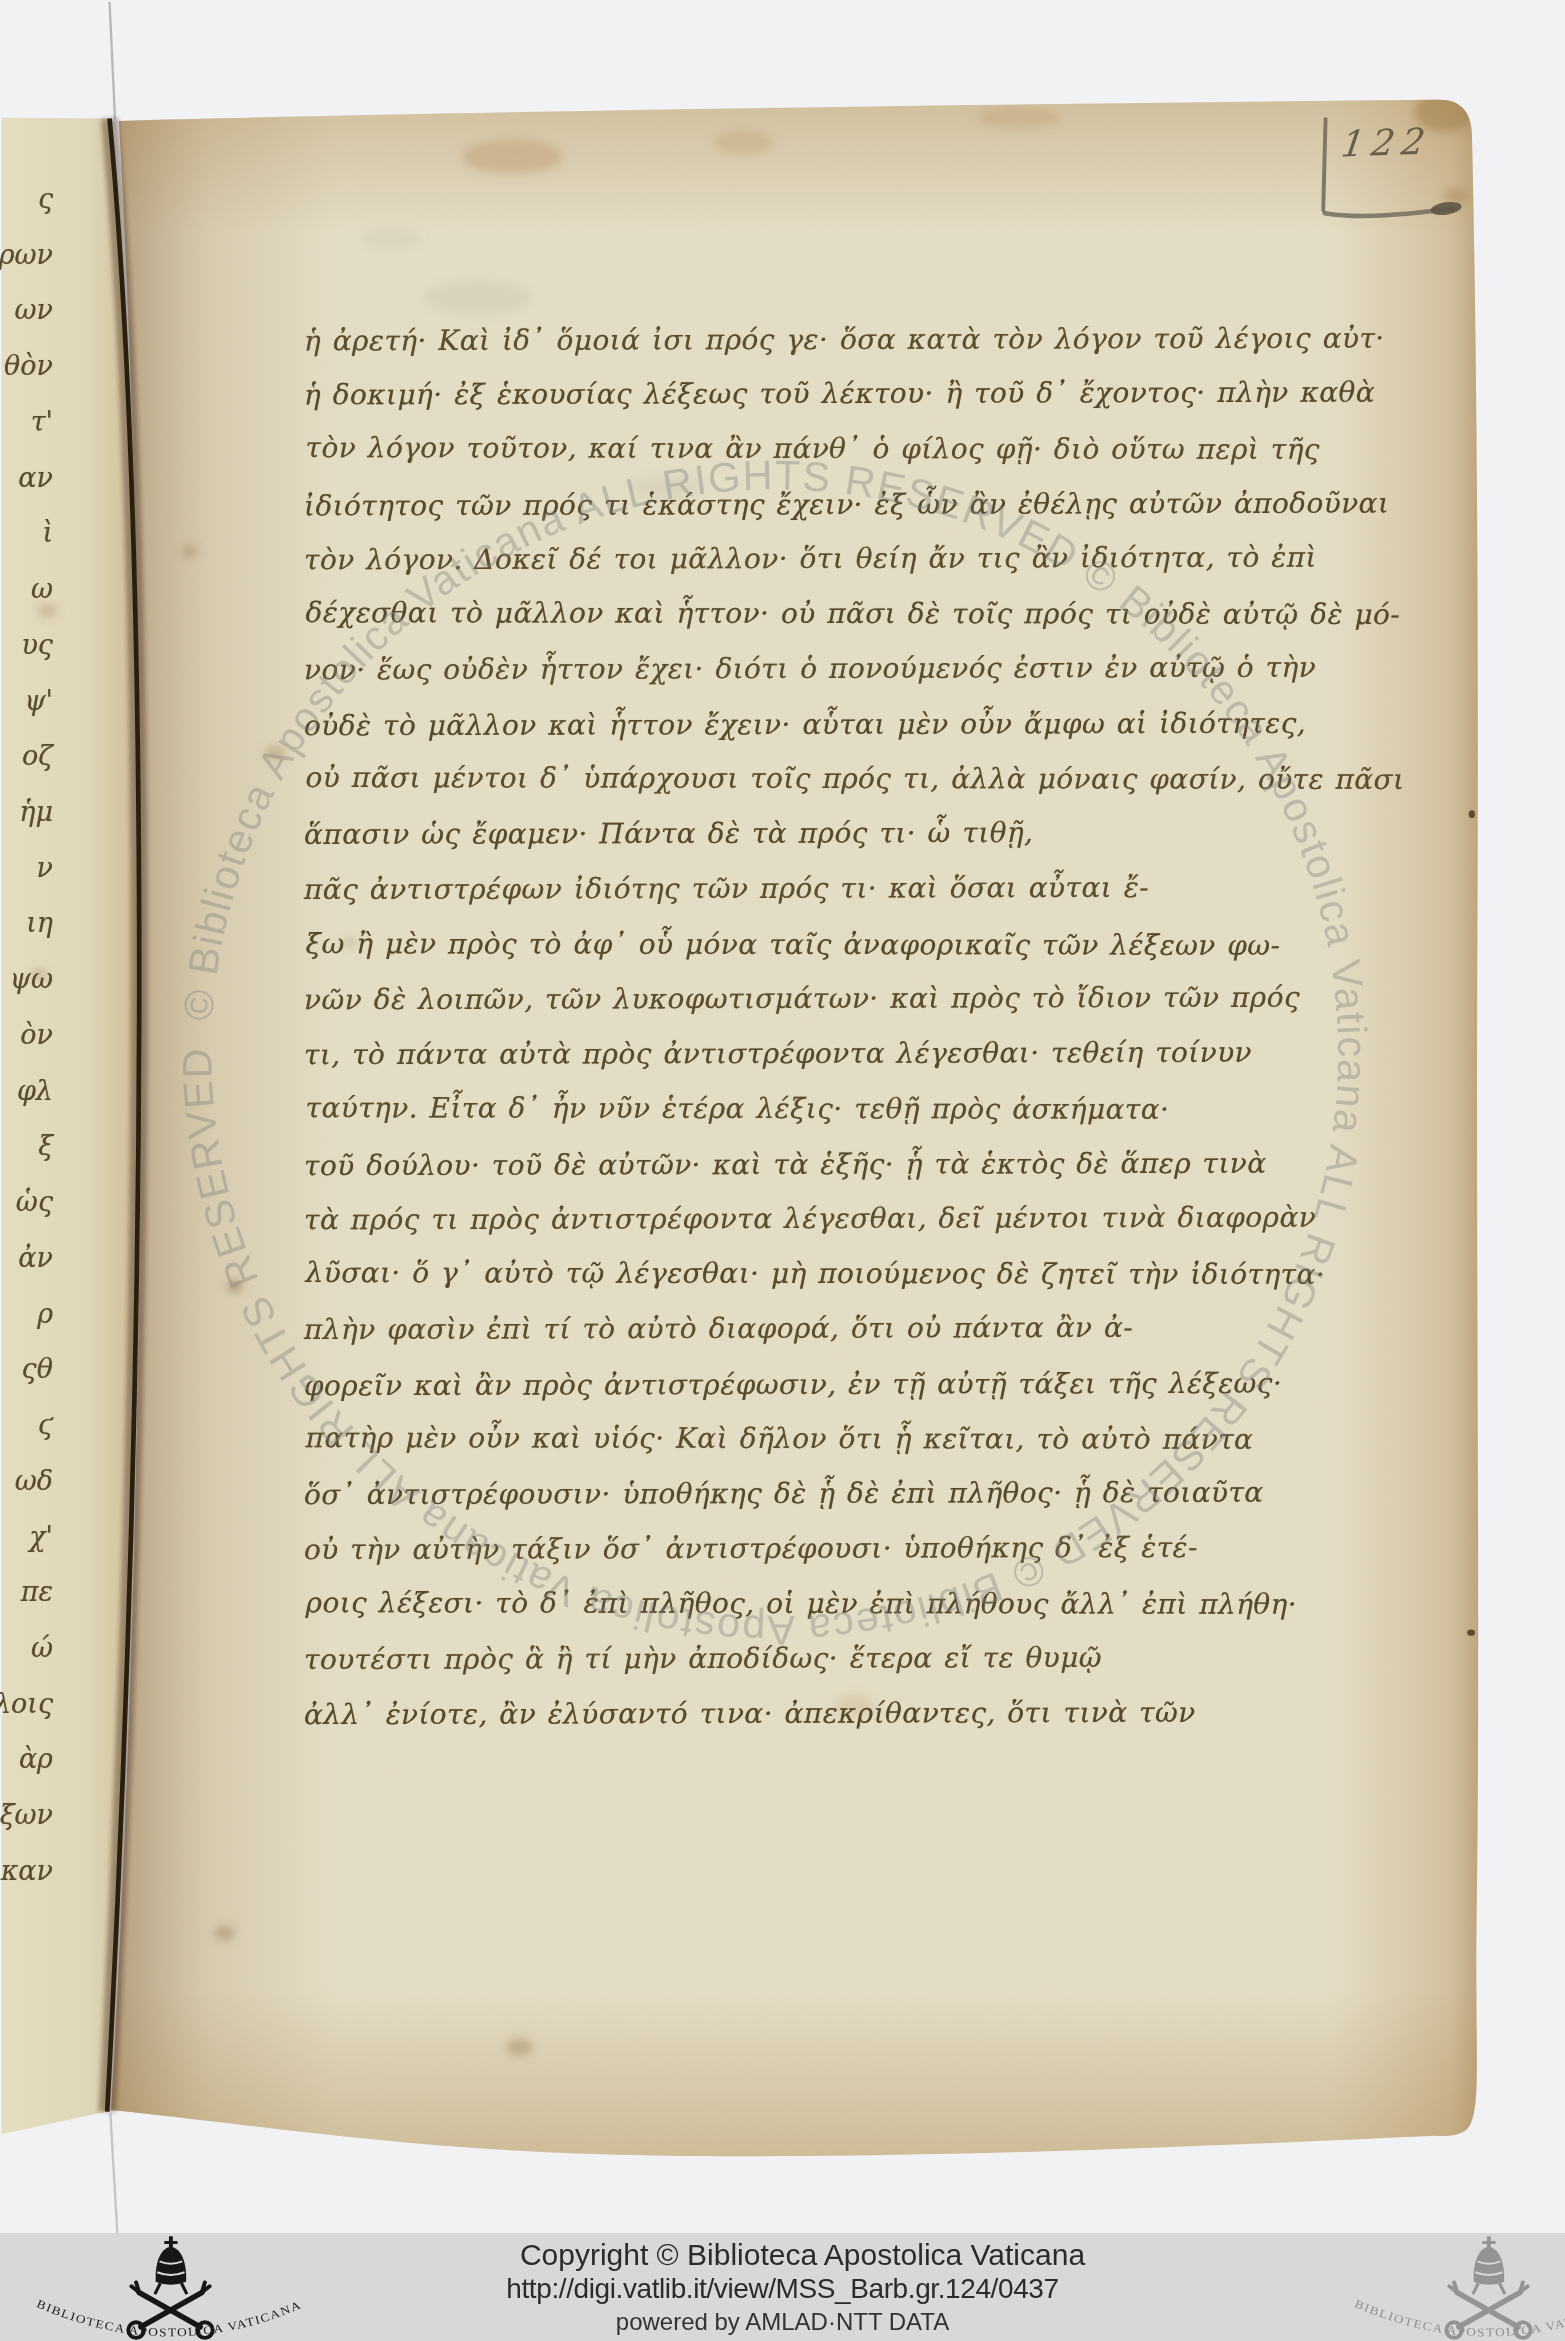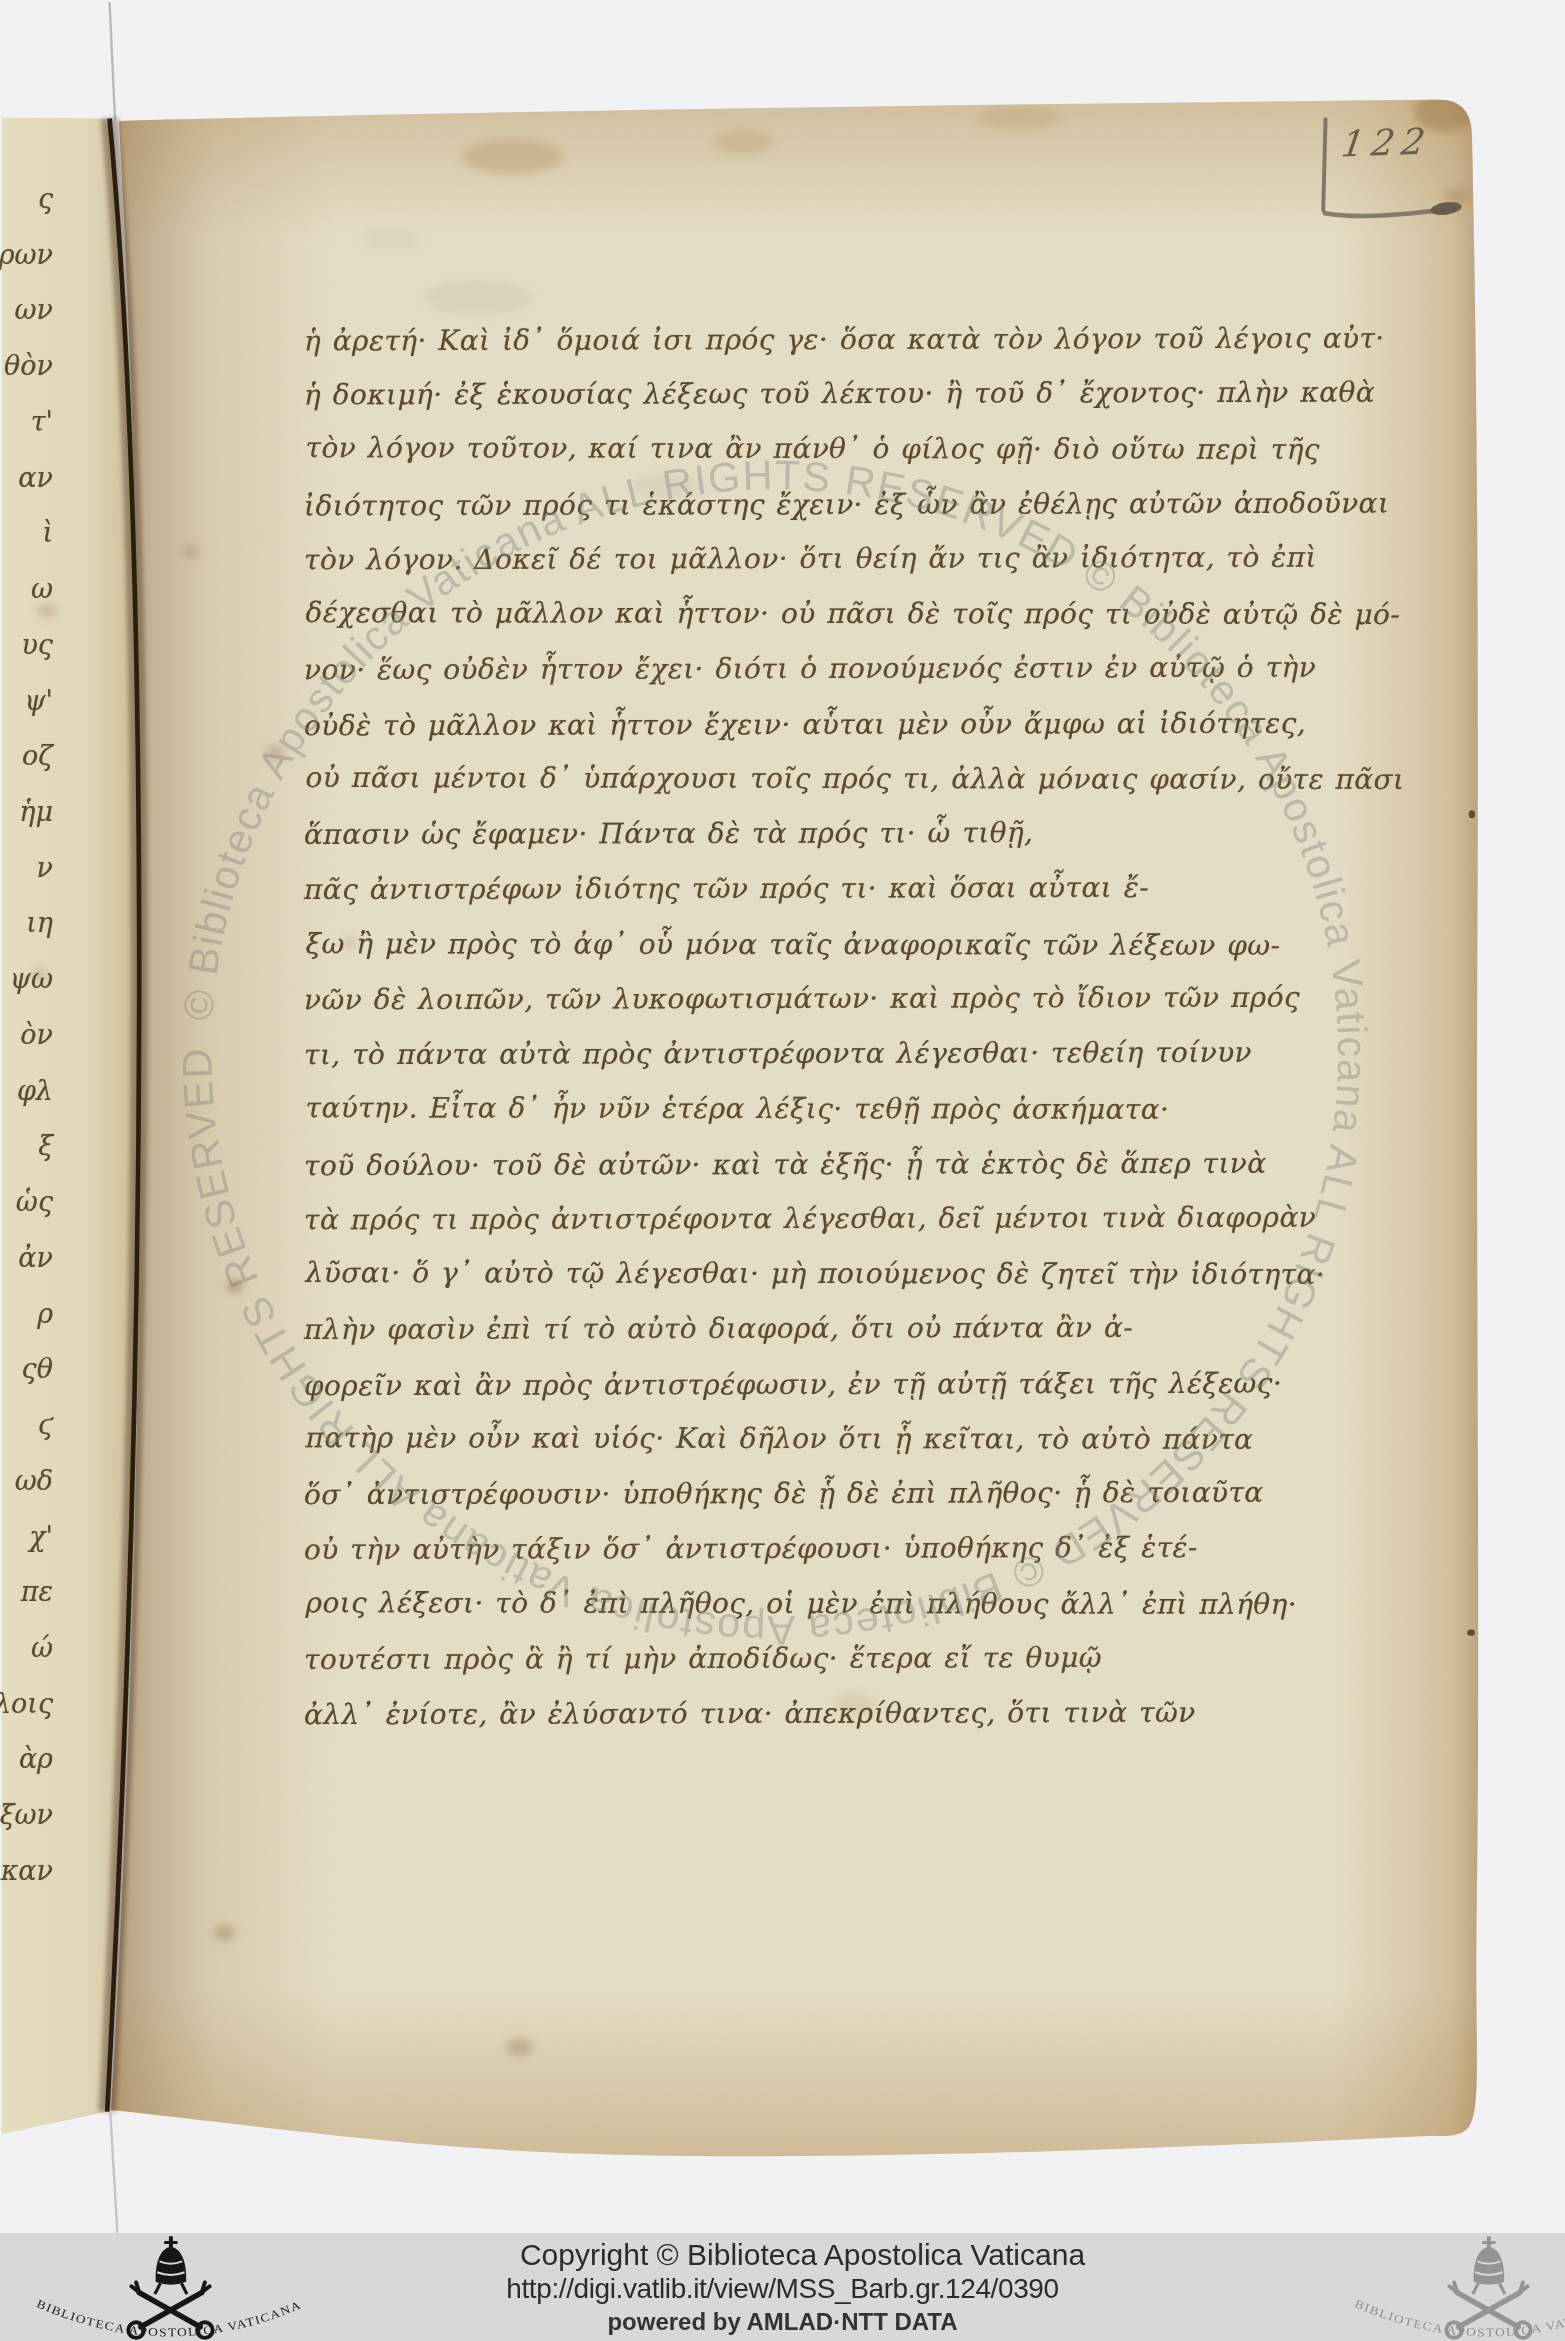--- a/index.html
+++ b/index.html
@@ -25,21 +25,21 @@
   
   .folio{position:absolute;left:1342px;top:122px;font-family:"DejaVu Serif",serif;
          font-style:italic;font-size:36px;color:#5e5745;letter-spacing:7px;
          transform:skewX(-10deg) rotate(-2deg);opacity:.92;}
 
   
   .footer{position:absolute;left:0;top:2233px;width:1565px;height:109px;background:#d8d8d8;}
   .ftext{position:absolute;left:0;top:0;width:1565px;text-align:center;color:#2b2b2b;}
   .fcopy{position:absolute;top:4.7px;width:1565px;font-size:30px;line-height:33px;padding-left:20px;}
   .furl {position:absolute;top:39px;width:1565px;font-size:28px;line-height:33px;letter-spacing:-0.4px;}
-  .fpow {position:absolute;top:75px;width:1565px;font-size:24px;line-height:28px;color:#333;font-weight:bold;}
+  .fpow {position:absolute;top:75px;width:1565px;font-size:24px;line-height:28px;color:#333;}
   .logo{position:absolute;top:0;height:109px;}
   .logo-left{left:22px;width:297px;}
   .logo-right{left:1340px;width:297px;}
 </style>
 </head>
 <body>
 
 <svg class="layer" viewBox="0 0 2000 2992" width="1565" height="2342">
   <defs>
     <linearGradient id="gPrev" x1="0" y1="0" x2="200" y2="0" gradientUnits="userSpaceOnUse">
@@ -260,21 +260,21 @@
       <circle cx="234" cy="124" r="10" fill="none" stroke-width="5"></circle>
       <circle cx="146" cy="124" r="10" fill="none" stroke-width="5"></circle>
     </g>
     <text font-family="Liberation Serif, serif" font-size="15" letter-spacing="1.5" fill="#1d1d1d">
       <textPath href="#arcL" startOffset="4" textLength="352" lengthAdjust="spacingAndGlyphs">BIBLIOTECA APOSTOLICA VATICANA</textPath>
     </text>
   </svg>
 
   <div class="ftext">
     <div class="fcopy">Copyright © Biblioteca Apostolica Vaticana</div>
-    <div class="furl">http://digi.vatlib.it/view/MSS_Barb.gr.124/0390</div>
+    <div class="furl">http://digi.vatlib.it/view/MSS_Barb.gr.124/0437</div>
     <div class="fpow">powered by AMLAD·NTT DATA</div>
   </div>
 
   <svg class="logo logo-right" viewBox="0 0 380 139">
     <defs>
         <path id="arcR" d="M14,92 Q190,172 366,92"></path>
       </defs>
     <g stroke="#949494" fill="#949494">
       <path d="M188,4 h5 v6 h6 v4 h-6 v9 h-5 v-9 h-6 v-4 h6 z" stroke="none"></path>
       <path d="M171,62 Q170,34 181,22 Q190,13 200,22 Q211,34 210,62 Q190,70 171,62 Z" stroke="none"></path>

